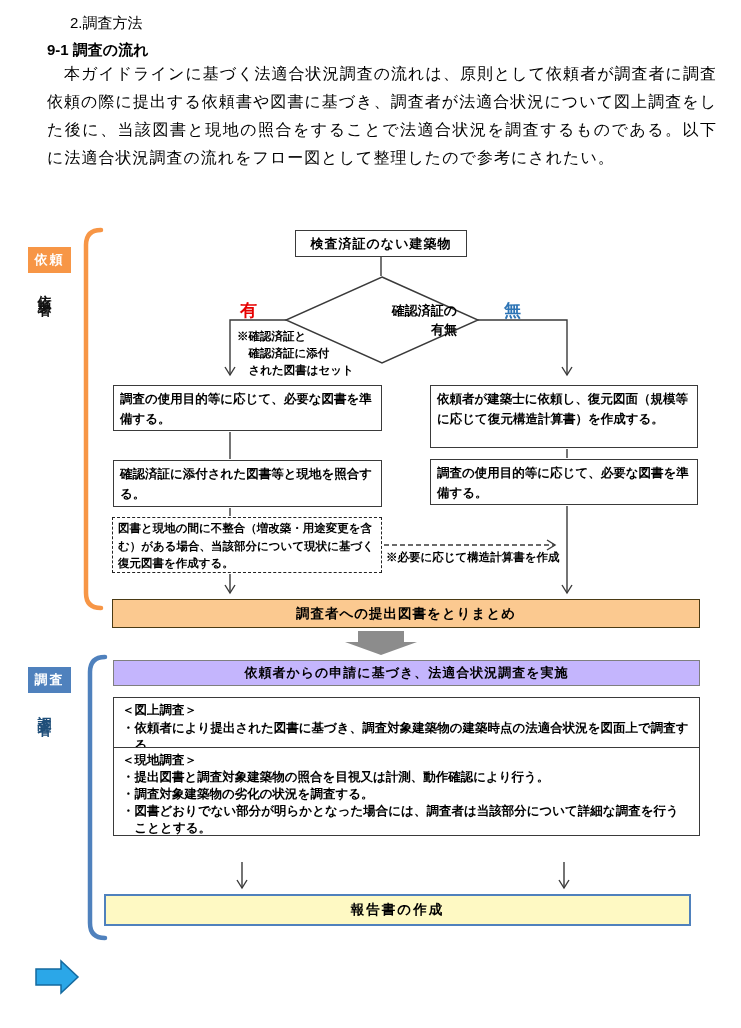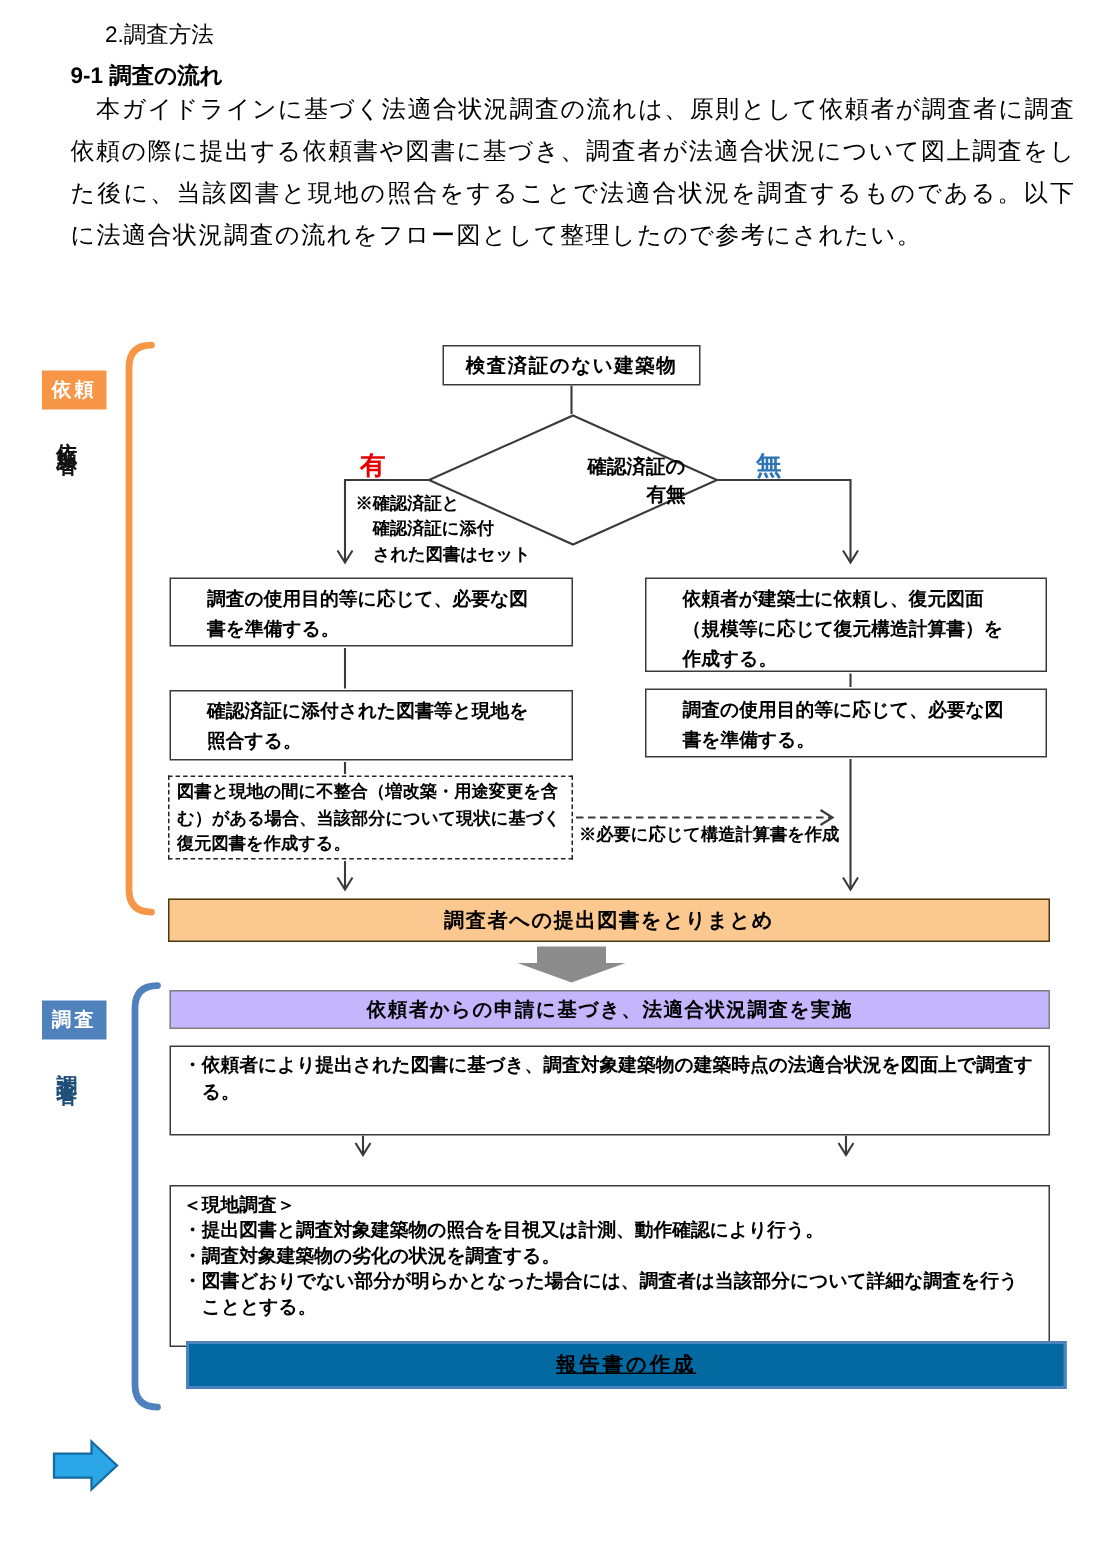--- a/index.html
+++ b/index.html
@@ -14,21 +14,21 @@
     left:47px; top:60px; width:670px;
     font-family:"Liberation Serif", serif; font-size:16px; line-height:28px;
     letter-spacing:1px; text-align:justify;
   }
   .flow-title{left:30px; top:203px; font-size:14.5px; font-weight:bold;}
 
   svg.overlay{position:absolute; left:0; top:0; pointer-events:none;}
 
   .fbox{
     position:absolute; background:#ffffff; border:1.5px solid #3a3a3a;
-    font-size:12.5px; font-weight:bold; line-height:20px; padding:3px 24px;
+    font-size:12.5px; font-weight:bold; line-height:20px; padding:3px 6px;
     box-sizing:border-box;
   }
   .center{display:flex; align-items:center; justify-content:center; text-align:center; padding:0;}
   .start-box{left:295px; top:230px; width:172px; height:27px; font-size:13px; letter-spacing:1px;}
   .decision-text{
     left:307px; top:301px; width:150px; text-align:right;
     font-size:13px; font-weight:bold; line-height:19px; background:transparent;
   }
   .branch{position:absolute; font-size:17px; font-weight:bold;}
   .branch-yes{left:240px; top:299px; color:#e60000;}
@@ -50,25 +50,25 @@
   .collect-bar{
     left:112px; top:599px; width:588px; height:29px;
     background:#fbc990; border:1.4px solid #4a3a14;
     font-size:13.5px; letter-spacing:1px;
   }
   .implement-bar{
     left:113px; top:660px; width:587px; height:26px;
     background:#c4b5fd; border:1.2px solid #7f7f7f; font-size:13px; letter-spacing:1px;
   }
   .desk-box{left:113px; top:697px; width:587px; height:60px; line-height:17.5px; padding:4px 8px;}
-  .site-box{left:113px; top:790px; width:587px; height:108px; line-height:17px; padding:4px 8px;}
+  .site-box{left:113px; top:747px; width:587px; height:89px; line-height:17px; padding:4px 8px;}
   .hang{text-indent:-1em; padding-left:1em;}
   .report-box{
-    left:124px; top:894px; width:587px; height:32px;
-    background:#0369a1; border:2.5px solid #4f81bd; font-size:13.5px; letter-spacing:2px;text-decoration:underline;
+    left:104px; top:894px; width:587px; height:32px;
+    background:#fef9c3; border:2.5px solid #4f81bd; font-size:13.5px; letter-spacing:2px;
   }
   .tag{
     position:absolute; width:43px; height:26px; color:#fff; font-size:13px; font-weight:bold;
     display:flex; align-items:center; justify-content:center; letter-spacing:2px;
   }
   .client-tag{left:28px; top:247px; background:#f79646;}
   .surveyor-tag{left:28px; top:667px; background:#4f81bd;}
   .role-vertical{
     position:absolute; writing-mode:vertical-rl; text-orientation:upright;
     font-size:14px; font-weight:bold; letter-spacing:4px;
@@ -147,20 +147,21 @@
   <div class="small-note calc-note">※必要に応じて構造計算書を作成</div>
 
   <div class="fbox center collect-bar">調査者への提出図書をとりまとめ</div>
 
   <div class="tag surveyor-tag">調査</div>
   <div class="role-vertical surveyor-role">調査者</div>
 
   <div class="fbox center implement-bar">依頼者からの申請に基づき、法適合状況調査を実施</div>
 
   <div class="fbox desk-box">
+    <div>＜図上調査＞</div>
     <div class="hang">・依頼者により提出された図書に基づき、調査対象建築物の建築時点の法適合状況を図面上で調査する。</div>
   </div>
 
   <div class="fbox site-box">
     <div>＜現地調査＞</div>
     <div class="hang">・提出図書と調査対象建築物の照合を目視又は計測、動作確認により行う。</div>
     <div class="hang">・調査対象建築物の劣化の状況を調査する。</div>
     <div class="hang">・図書どおりでない部分が明らかとなった場合には、調査者は当該部分について詳細な調査を行うこととする。</div>
   </div>
 

